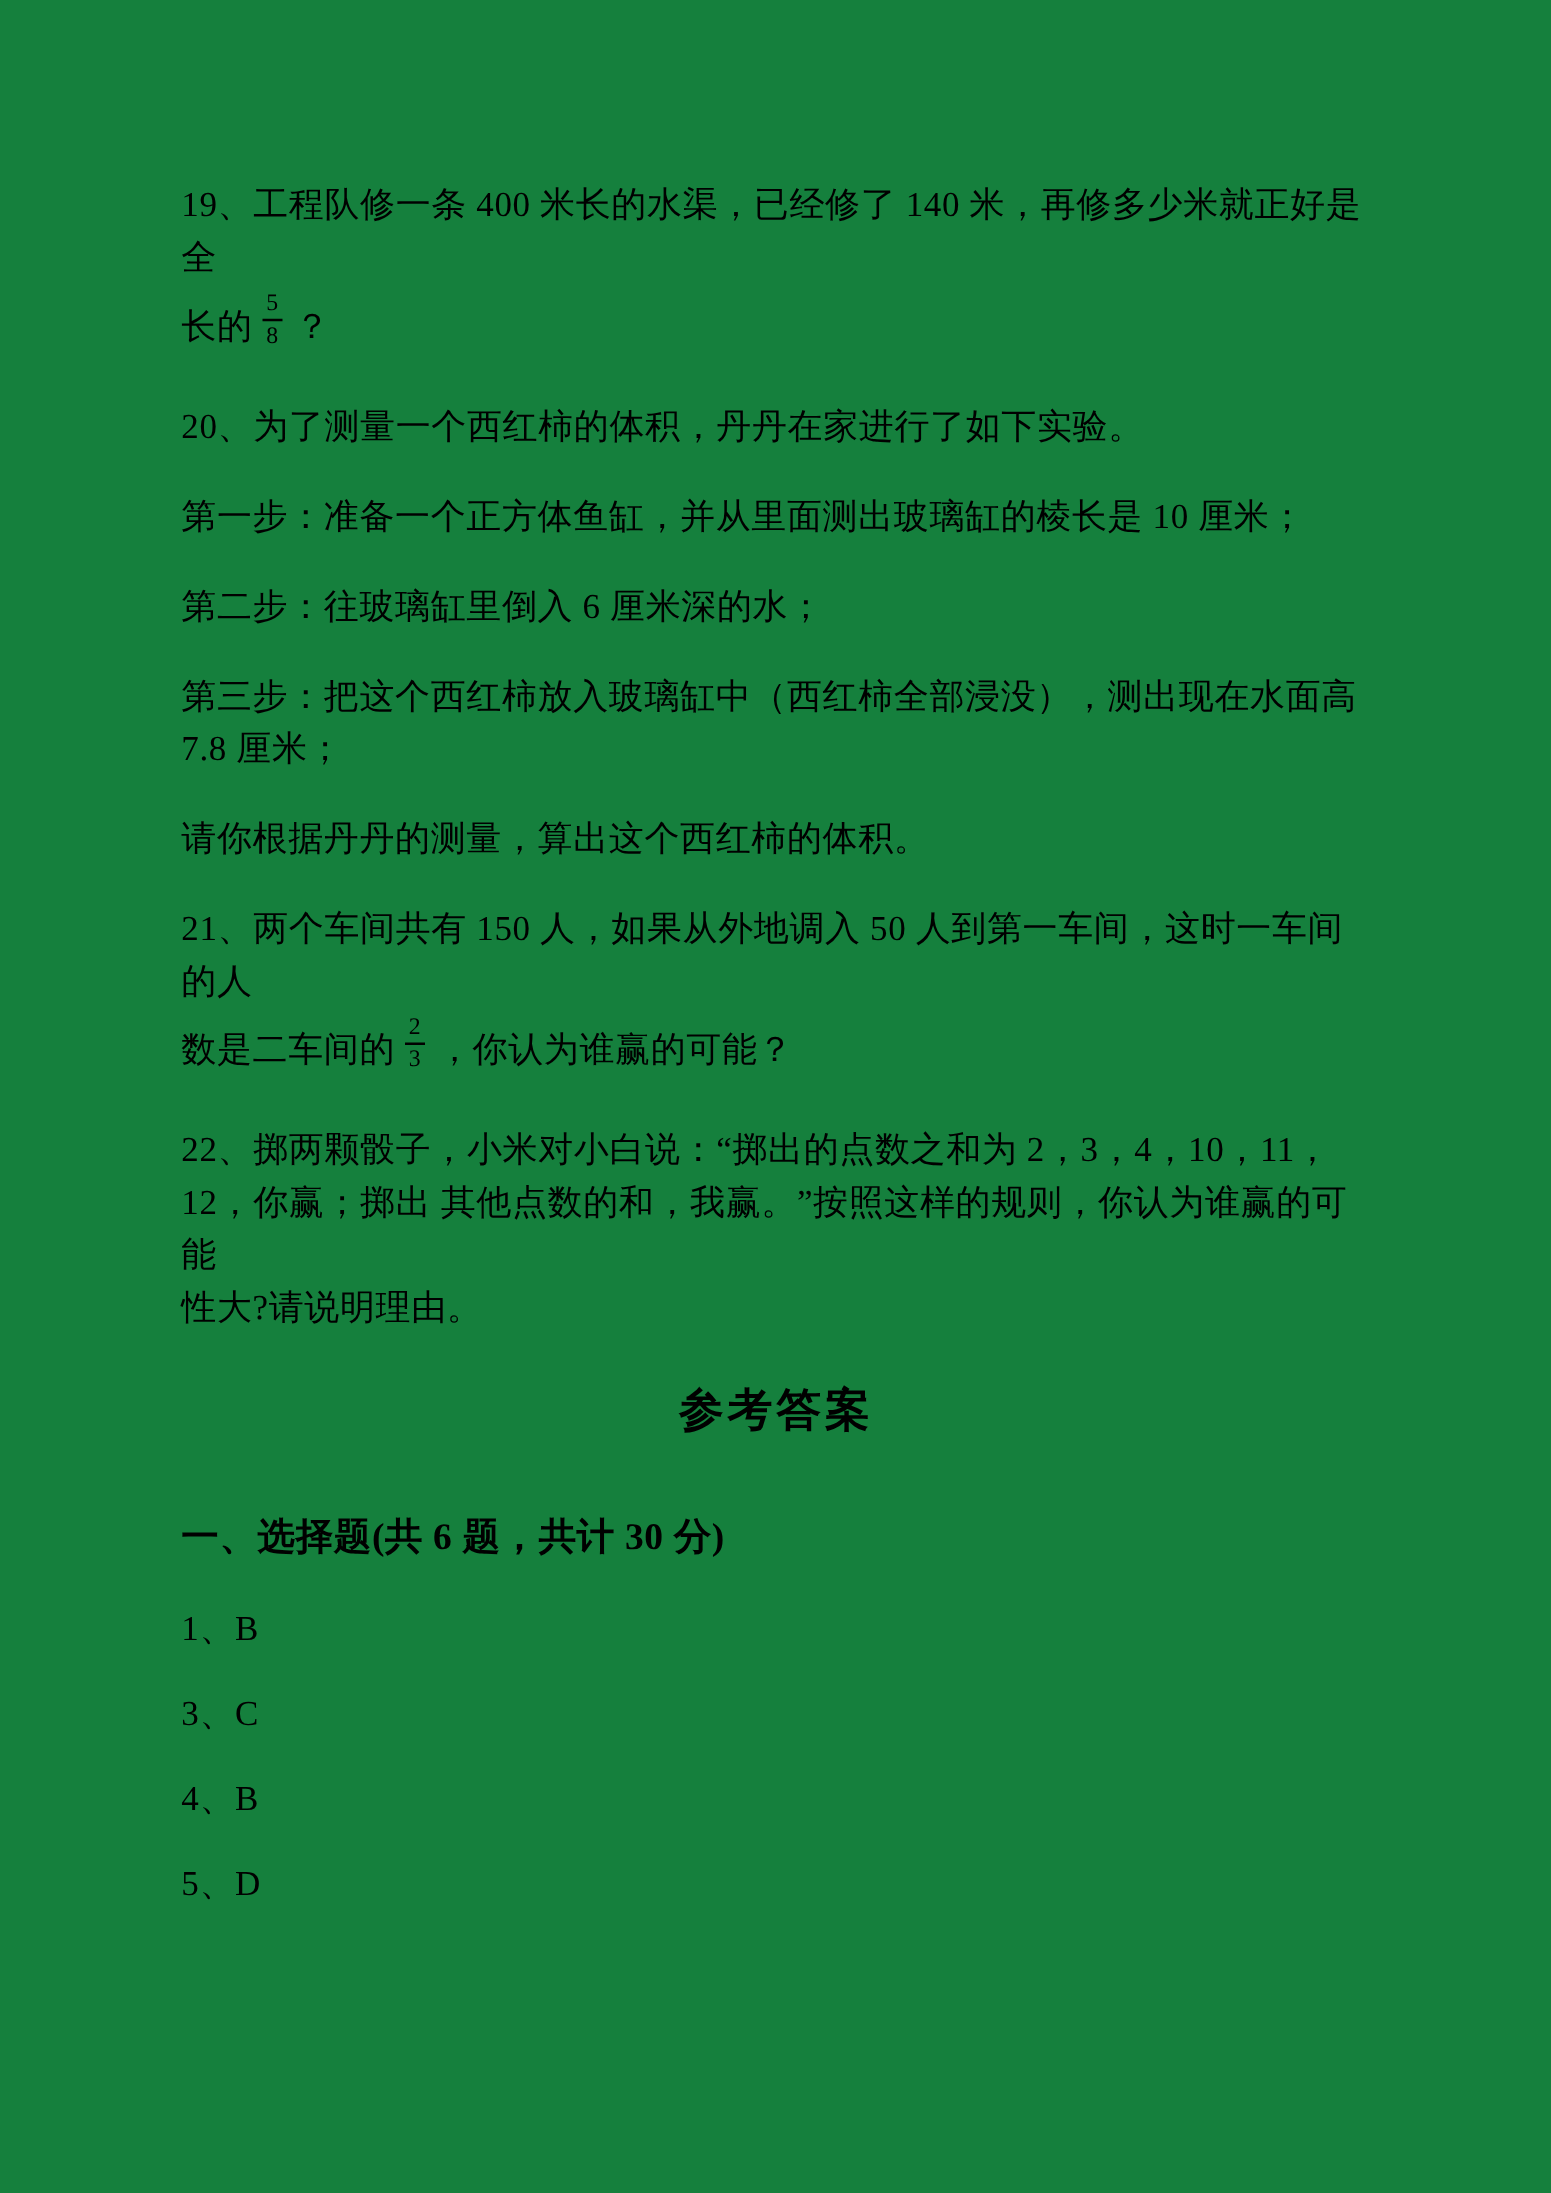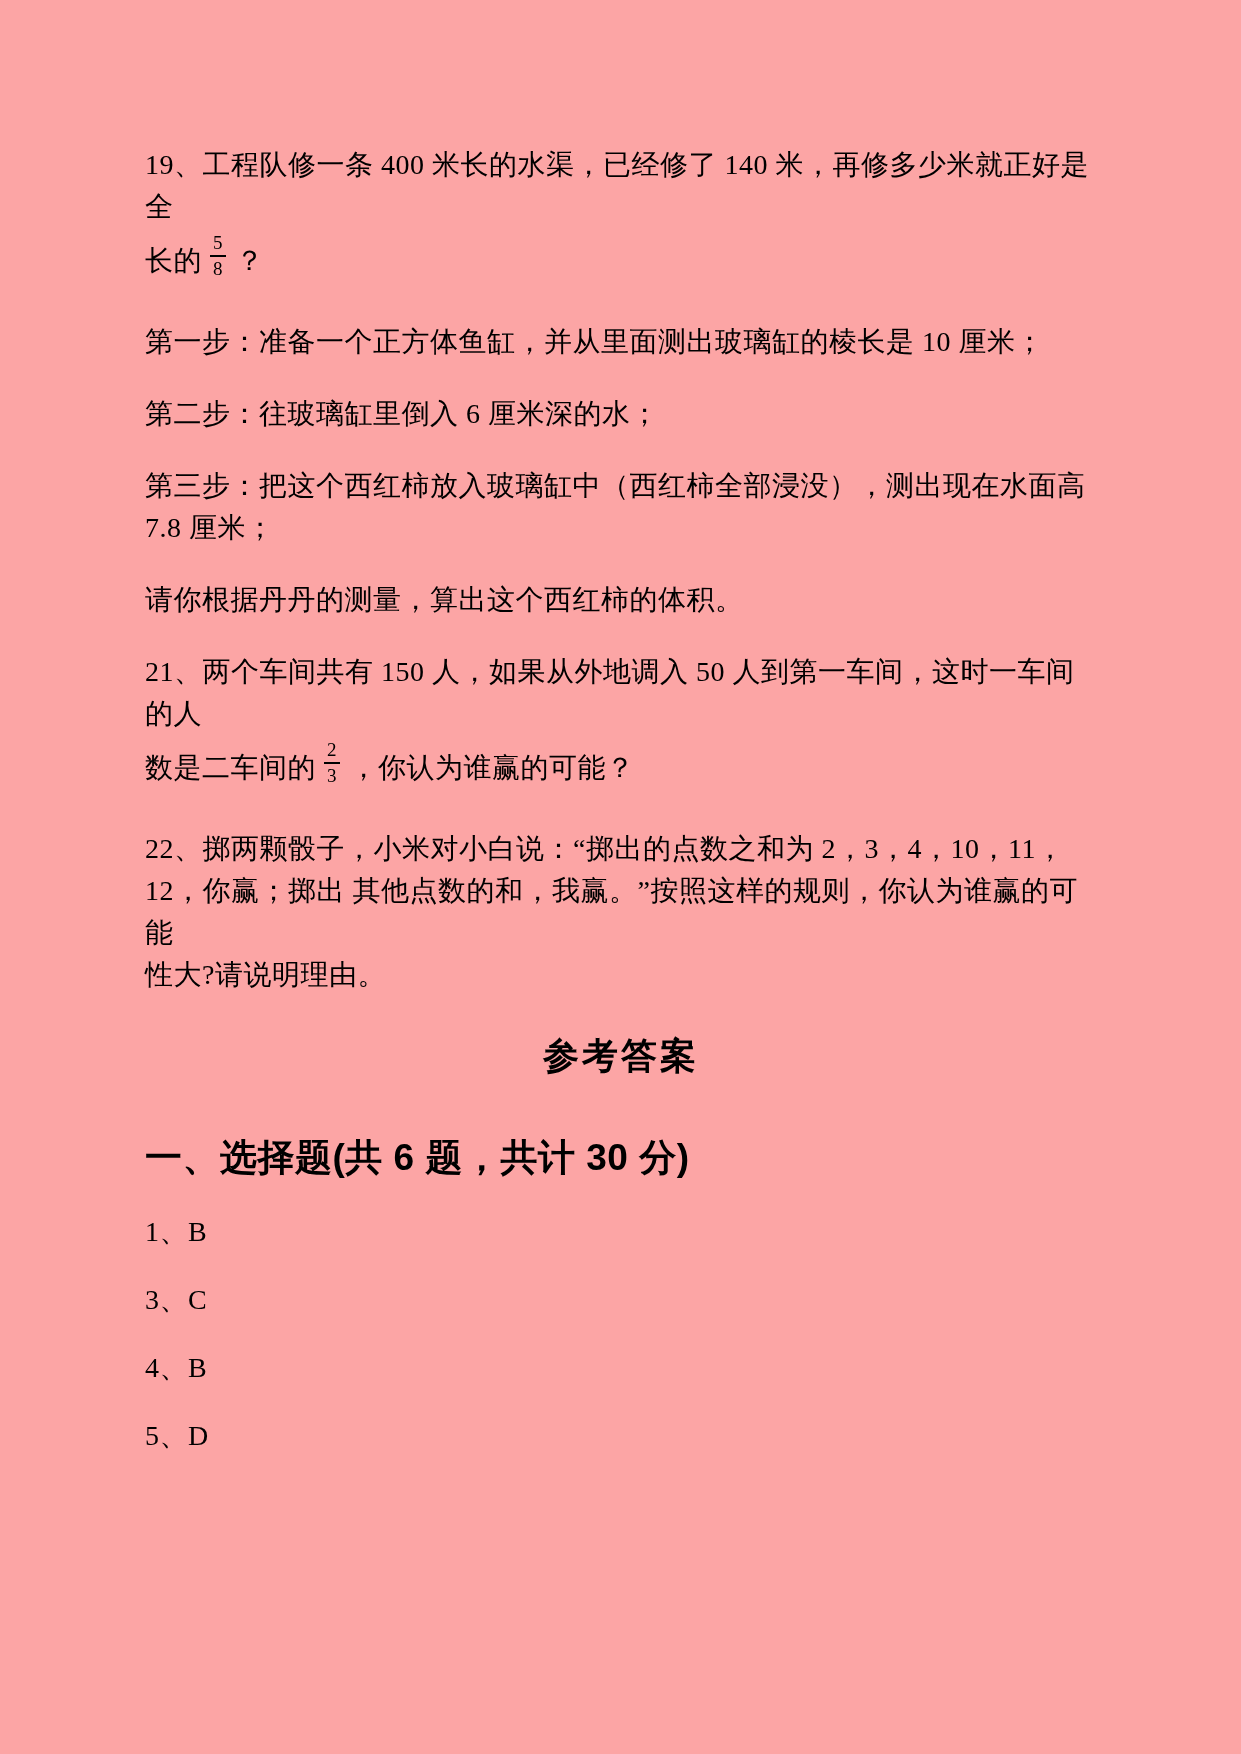--- a/index.html
+++ b/index.html
@@ -1,21 +1,21 @@
 <!DOCTYPE html>
 <html><head>
 <meta charset="utf-8">
 <style>
   * { box-sizing: border-box; }
   html, body { margin: 0; padding: 0; background: #ffffff; }
   .page {
     position: relative;
     width: 1241px;
     height: 1754px;
-    background: #fca5a5;
+    background: #15803d;
     color: #000000;
     font-family: "Liberation Serif", "DejaVu Serif", serif;
     font-size: 28px;
     overflow: hidden;
   }
   .content {
     position: absolute;
     left: 145px;
     top: 144px;
     width: 952px;
@@ -39,23 +39,23 @@
   .answers-title {
     font-size: 36px;
     font-weight: bold;
     text-align: center;
     line-height: 60px;
     letter-spacing: 3px;
     margin: 5px 0 51px 0;
     font-family: "Liberation Serif", "DejaVu Serif", serif;
   }
   .section-heading {
-    font-family: Liberation Sans, sans-serif;
+    font-family: Liberation Serif, serif;
     font-weight: bold;
-    font-size: 37px;
+    font-size: 30px;
     line-height: 42px;
     margin: 0 0 32px 0;
     letter-spacing: 0.5px;
   }
   .answer-item { line-height: 42px; margin: 0 0 26px 0; }
 </style>
 </head>
 <body>
 
 <div class="page">
@@ -66,20 +66,23 @@
       <div class="frac-line">
         <span>长的</span>
         <span class="frac">
           <span class="num">5</span>
           <span class="den">8</span>
         </span>
         <span>？</span>
       </div>
     </div>
 
+    <div class="para">
+      <div class="line">20、为了测量一个西红柿的体积，丹丹在家进行了如下实验。</div>
+    </div>
 
     <div class="para">
       <div class="line">第一步：准备一个正方体鱼缸，并从里面测出玻璃缸的棱长是 10 厘米；</div>
     </div>
 
     <div class="para">
       <div class="line">第二步：往玻璃缸里倒入 6 厘米深的水；</div>
     </div>
 
     <div class="para">

